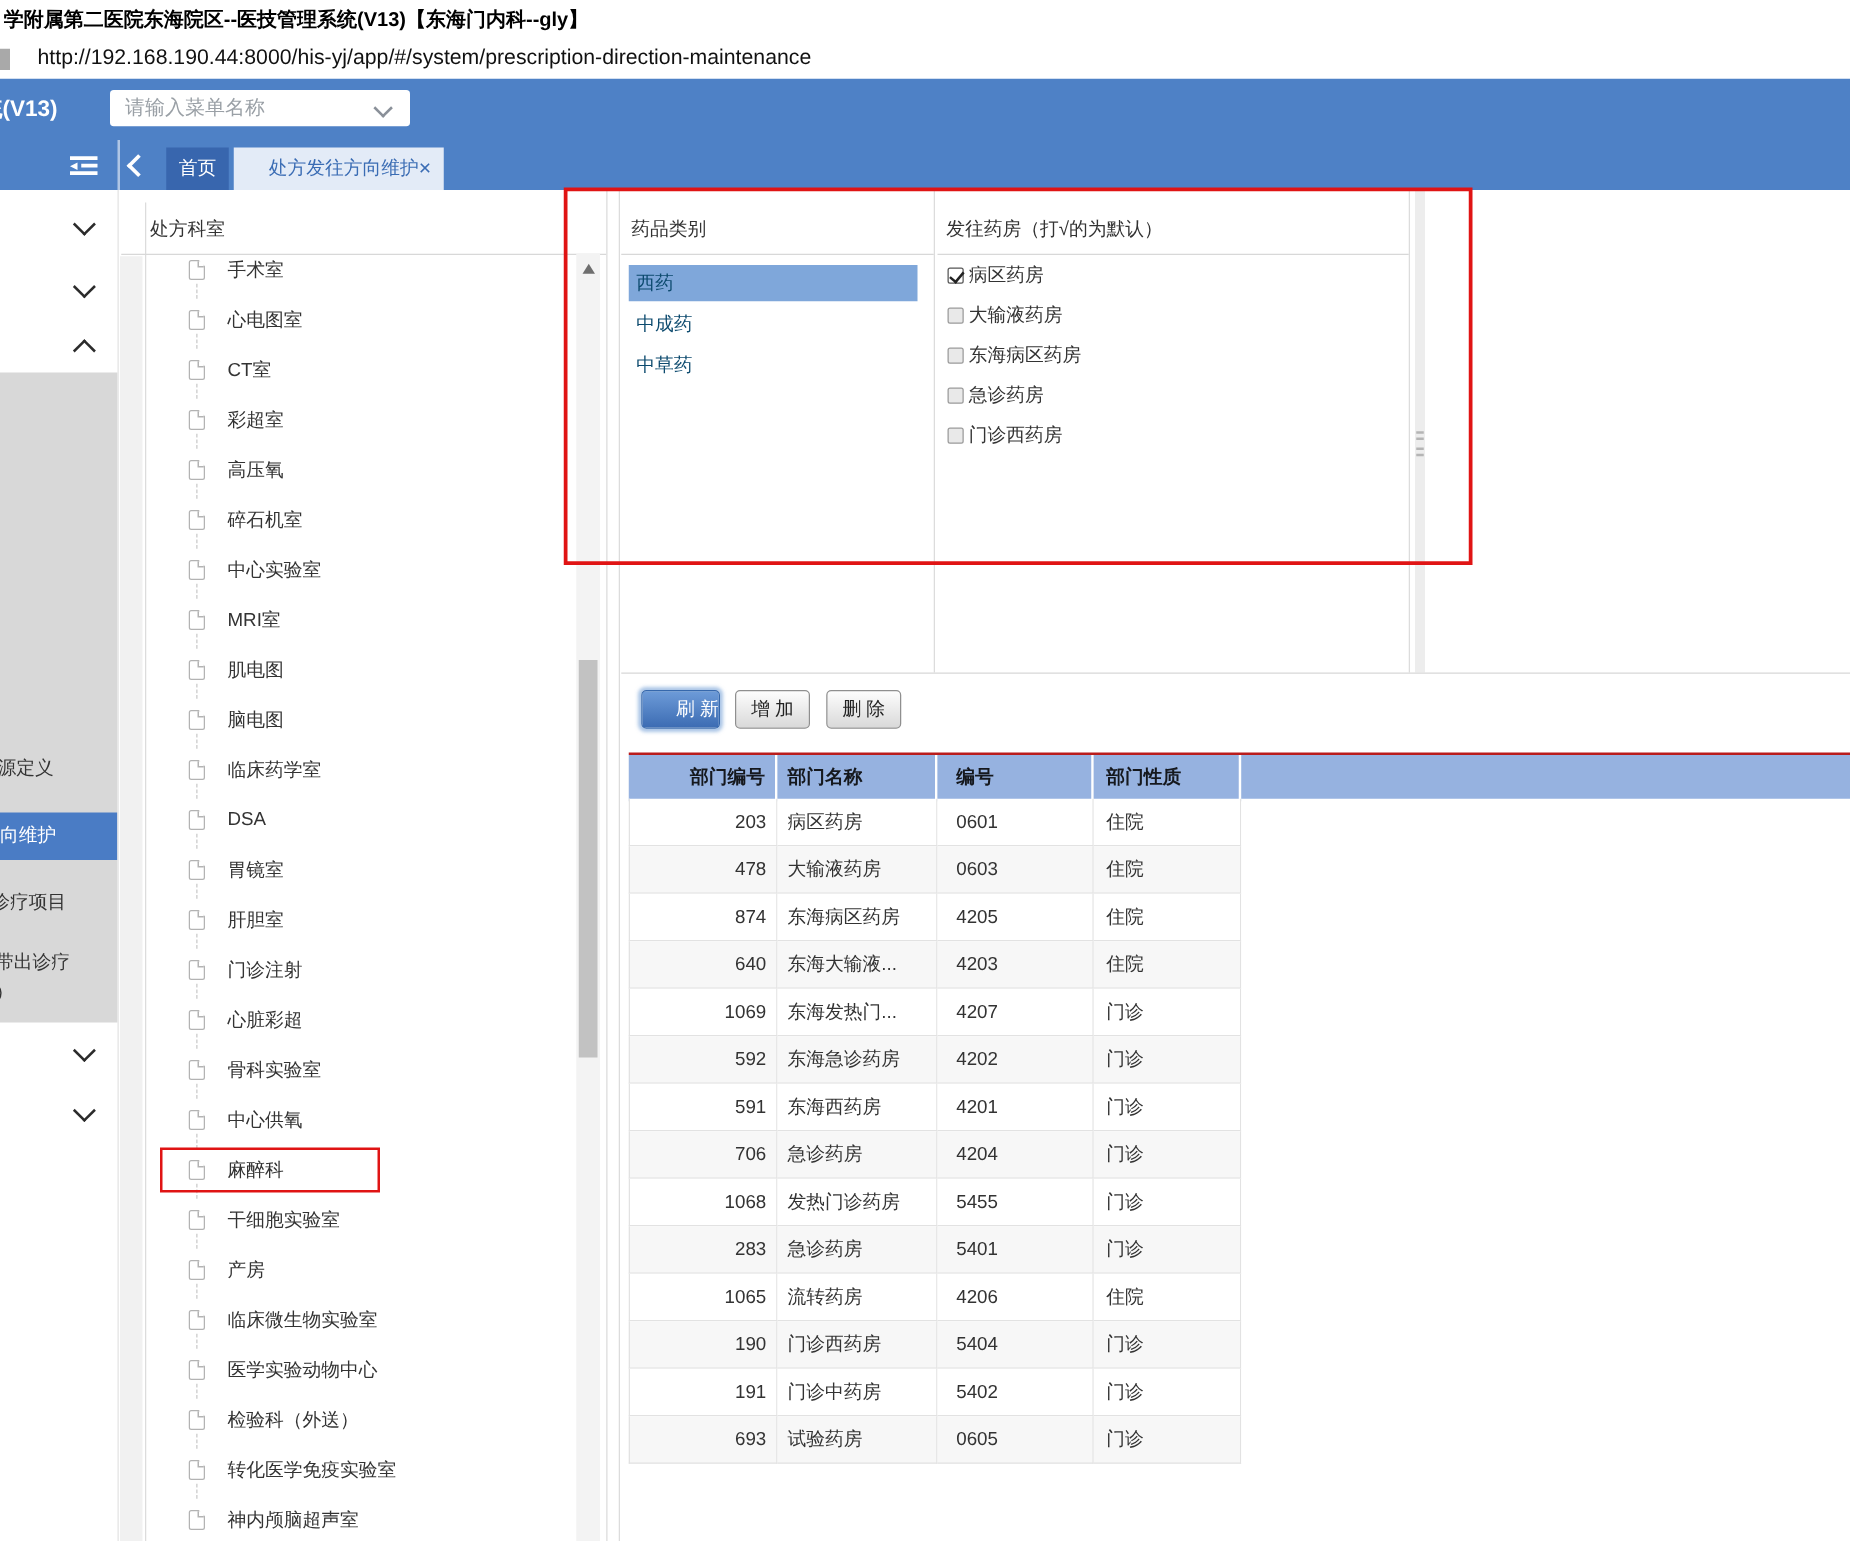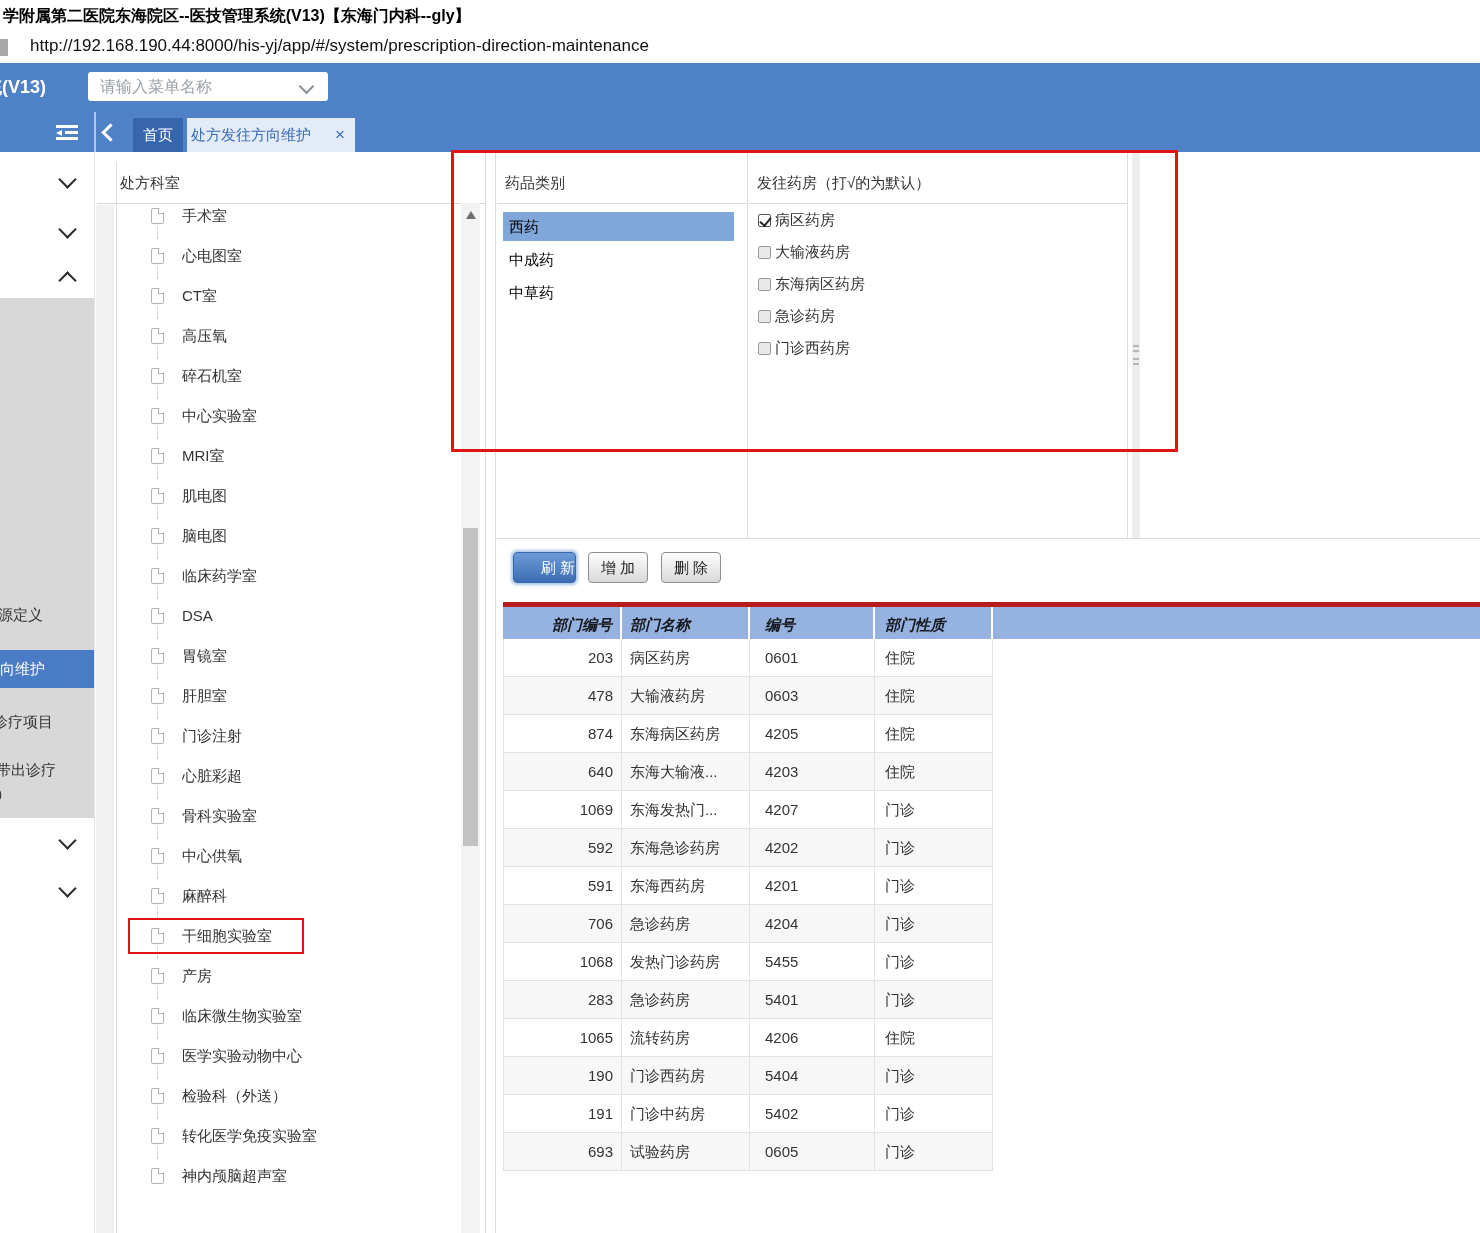--- a/index.html
+++ b/index.html
@@ -26,21 +26,21 @@
   .hamb{position:absolute;left:56px;top:13px;width:22px;height:15px;}
   .hamb i{position:absolute;left:0;height:3px;background:#fff;display:block;}
   .hamb .b1{top:0;width:22px;}
   .hamb .b2{top:6px;left:9px;width:13px;}
   .hamb .b2a{top:5px;left:0;width:0;height:0;background:none;border-top:3px solid transparent;border-bottom:3px solid transparent;border-right:6px solid #fff;}
   .hamb .b3{top:12px;width:22px;}
   .tab-divider{position:absolute;left:94px;top:0;width:2px;height:40px;background:rgba(255,255,255,.55);}
   .backchev{position:absolute;left:104px;top:14px;width:10px;height:10px;border-left:3px solid #fff;border-bottom:3px solid #fff;transform:rotate(45deg);}
   .tab{position:absolute;top:6px;height:34px;line-height:34px;font-size:15px;}
   .tab-home{left:133px;width:50px;background:#3866ae;color:#fff;text-align:center;}
-  .tab-page{left:187px;width:168px;background:#e3ebf7;color:#3a6cb4;padding-left:4px;box-sizing:border-box;}
+  .tab-page{left:187px;width:168px;background:#e3ebf7;color:#3a6cb4;padding-left:28px;box-sizing:border-box;}
   .tab-close{position:absolute;right:10px;top:0;font-size:17px;color:#3a6cb4;}
 
   
   .side-gray{position:absolute;left:0;top:298px;width:94px;height:520px;background:#d8d8d8;overflow:hidden;}
   .sitem{position:absolute;font-size:15px;color:#333;white-space:pre-line;line-height:24px;}
   .sitem.active{left:0;width:94px;height:38px;background:#4a7cc5;color:#fff;line-height:38px;}
   .schev{position:absolute;left:61px;width:11px;height:11px;border-right:2px solid #2b2b2b;border-bottom:2px solid #2b2b2b;}
   .schev.down{transform:rotate(45deg);}
   .schev.up{transform:rotate(-135deg);}
   .side-edge{position:absolute;left:94px;top:152px;width:1px;height:1081px;background:#e3e3e3;}
@@ -58,21 +58,21 @@
   .ticon::after{content:'';position:absolute;right:-1px;top:-1px;width:0;height:0;border-left:5px solid transparent;border-top:5px solid #fff;box-shadow:-1px 1px 0 #b3b3b3;}
   .tlabel{position:absolute;left:86px;top:10px;white-space:nowrap;}
 
   
   .scroll-track{position:absolute;left:461px;top:203px;width:19px;height:1030px;background:#f3f3f3;}
   .scroll-up{position:absolute;left:466px;top:211px;width:0;height:0;border-left:5px solid transparent;border-right:5px solid transparent;border-bottom:8px solid #6e6e6e;}
   .scroll-thumb{position:absolute;left:463px;top:528px;width:15px;height:318px;background:#c2c2c2;}
 
   
   .cat-list{position:absolute;left:503px;top:212px;width:240px;}
-  .citem{position:relative;height:33px;line-height:29px;padding-left:6px;box-sizing:border-box;color:#000000;}
+  .citem{position:relative;height:33px;line-height:29px;padding-left:6px;box-sizing:border-box;color:#0c4a6e;}
   .citem.selected{background:#7fa7da;width:231px;height:29px;margin-bottom:4px;}
 
   
   .pharm-list{position:absolute;left:750px;top:207px;width:370px;}
   .prow{position:relative;height:32px;}
   .cbox{position:absolute;left:8px;top:7px;width:13px;height:13px;box-sizing:border-box;border:1px solid #9a9a9a;border-radius:2px;background:#e9e9e9;}
   .prow.checked .cbox{background:#fff;border-color:#555;}
   .prow.checked .cbox::after{content:'';position:absolute;left:3px;top:0px;width:5px;height:9px;border-right:2px solid #222;border-bottom:2px solid #222;transform:rotate(40deg);}
   .plabel{position:absolute;left:25px;top:4px;color:#333;}
 
@@ -84,21 +84,21 @@
   .redbox{position:absolute;border:3px solid #e01414;z-index:60;}
 
   
   .btn{position:absolute;top:552px;height:31px;border-radius:4px;font-size:15px;text-align:center;line-height:29px;box-sizing:border-box;}
   .btn-refresh{left:513px;width:63px;color:#fff;background:linear-gradient(#6d9bd8,#3c6cb3);border:1px solid #3668ac;box-shadow:0 0 3px 2px rgba(100,150,210,.55);text-align:right;}
   .btn-gray{background:linear-gradient(#fdfdfd,#d9d9d9);border:1px solid #8f8f8f;color:#222;}
   .btn-add{left:588px;width:60px;}
   .btn-del{left:661px;width:60px;}
 
   
-  .thead{position:absolute;left:503px;top:602px;width:977px;height:37px;display:flex;border-top:5px solid #b91c1c;font-style:italic;}
+  .thead{position:absolute;left:503px;top:602px;width:977px;height:37px;display:flex;border-top:2px solid #b91c1c;}
   .thcell{background:#96b2e0;height:37px;line-height:36px;font-weight:bold;color:#15181d;box-sizing:border-box;border-right:2px solid #96b2e0;}
   .thcell.gap{border-right:2px solid #fff;}
   .th0{width:119px;text-align:right;padding-right:8px;}
   .th1{width:128px;padding-left:8px;}
   .th2{width:125px;padding-left:15px;}
   .th3{width:118px;padding-left:10px;}
   .thf{flex:1;border-right:none;}
   .tbody{position:absolute;left:503px;top:639px;width:977px;}
   .trow{display:flex;height:38px;}
   .trow:nth-child(even) .tcell{background:#f7f7f7;}
@@ -174,20 +174,24 @@
       <div class="titem">
         <span class="ticon"></span>
         <span class="tlabel">心电图室</span>
       </div>
       <div class="titem">
         <span class="ticon"></span>
         <span class="tlabel">CT室</span>
       </div>
       <div class="titem">
         <span class="ticon"></span>
+        <span class="tlabel">彩超室</span>
+      </div>
+      <div class="titem">
+        <span class="ticon"></span>
         <span class="tlabel">高压氧</span>
       </div>
       <div class="titem">
         <span class="ticon"></span>
         <span class="tlabel">碎石机室</span>
       </div>
       <div class="titem">
         <span class="ticon"></span>
         <span class="tlabel">中心实验室</span>
       </div>

